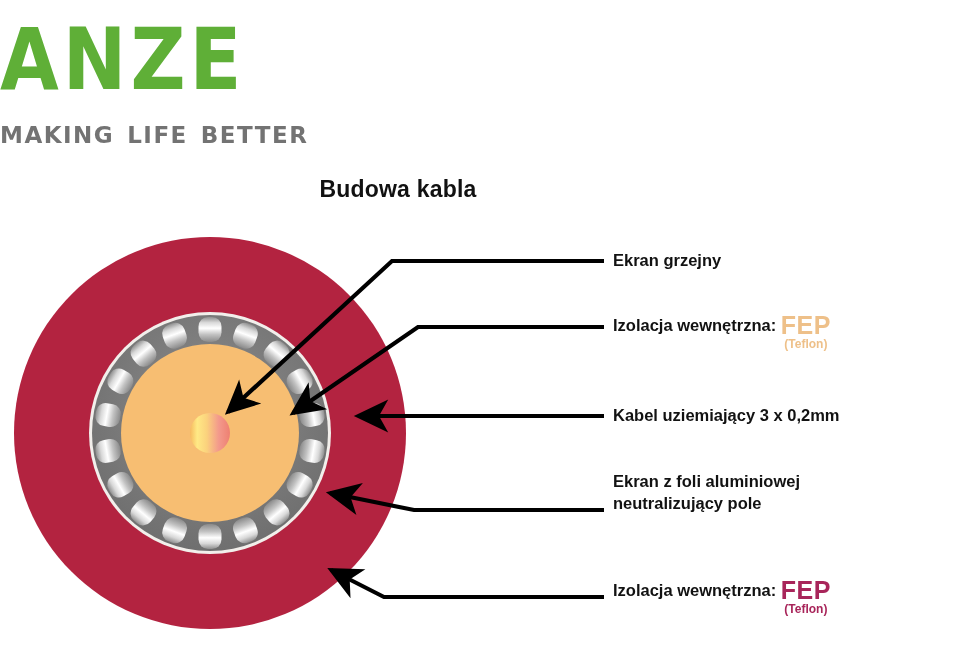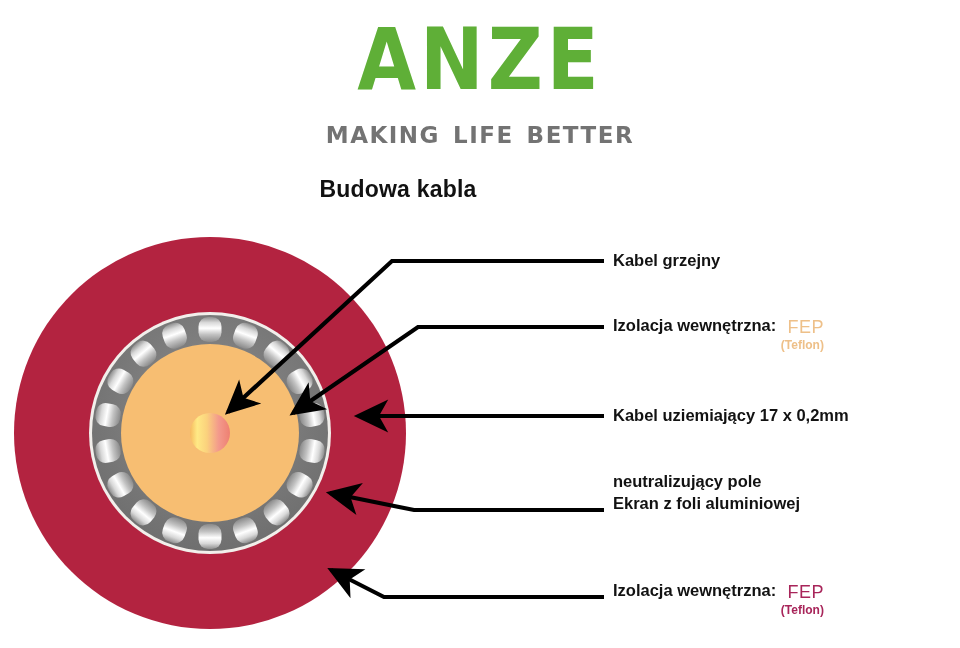--- a/index.html
+++ b/index.html
@@ -15,21 +15,21 @@
     font-family: "Liberation Sans", "DejaVu Sans", sans-serif;
     background: #ffffff;
   }
 
   
   #brand-header {
     position: absolute;
     left: 0;
     top: 14px;
     width: 960px;
-    text-align: center;
+    text-align: left;
   }
   #brand-wordmark {
     font-family: "DejaVu Sans", sans-serif;
     font-size: 76px;
     line-height: 82px;
     font-weight: bold;
     letter-spacing: 4px;
     color: #5FAF37;
     display: block;
     transform: scaleY(1.12);
@@ -85,22 +85,22 @@
   .callout {
     position: absolute;
     font-size: 16.5px;
     line-height: 22px;
     color: #121212;
     font-weight: 600;
     white-space: nowrap;
   }
   .callout .line { display: block; }
   .fep {
-    font-size: 18px;
-    font-weight: normal;
+    font-size: 25px;
+    font-weight: bold;
     letter-spacing: 0.5px;
     vertical-align: -2px;
   }
   .fep-sub {
     display: block;
     font-size: 12px;
     font-weight: bold;
     text-align: center;
     margin-top: -4px;
   }
@@ -196,38 +196,38 @@
   <path d="M604,327 L418,327 L293,413" fill="none" stroke="#000000" stroke-width="4.2" stroke-linejoin="miter" marker-end="url(#arrowHead)"></path>
 
   <path d="M604,416 L358,416" fill="none" stroke="#000000" stroke-width="4.2" stroke-linejoin="miter" marker-end="url(#arrowHead)"></path>
 
   <path d="M604,510 L414,510 L330,493" fill="none" stroke="#000000" stroke-width="4.2" stroke-linejoin="miter" marker-end="url(#arrowHead)"></path>
 
   <path d="M604,597 L384,597 L331,570" fill="none" stroke="#000000" stroke-width="4.2" stroke-linejoin="miter" marker-end="url(#arrowHead)"></path>
 </svg>
 
 <div class="callout" id="callout-heating">
-  <span>Kabel grzejny</span>
+  <span>Ekran grzejny</span>
 </div>
 
 <div class="callout" id="callout-inner">
   <span>Izolacja wewnętrzna:</span>
   <span class="fep-wrap">
     <span class="fep fep-inner">FEP</span>
     <span class="fep-sub fep-inner">(Teflon)</span>
   </span>
 </div>
 
 <div class="callout" id="callout-ground">
-  <span>Kabel uziemiający 17 x 0,2mm</span>
+  <span>Kabel uziemiający 3 x 0,2mm</span>
 </div>
 
 <div class="callout" id="callout-shield">
+  <span class="line">Ekran z foli aluminiowej</span>
   <span class="line">neutralizujący pole</span>
-  <span class="line">Ekran z foli aluminiowej</span>
 </div>
 
 <div class="callout" id="callout-outer">
   <span>Izolacja wewnętrzna:</span>
   <span class="fep-wrap">
     <span class="fep fep-outer">FEP</span>
     <span class="fep-sub fep-outer">(Teflon)</span>
   </span>
 </div>
 

